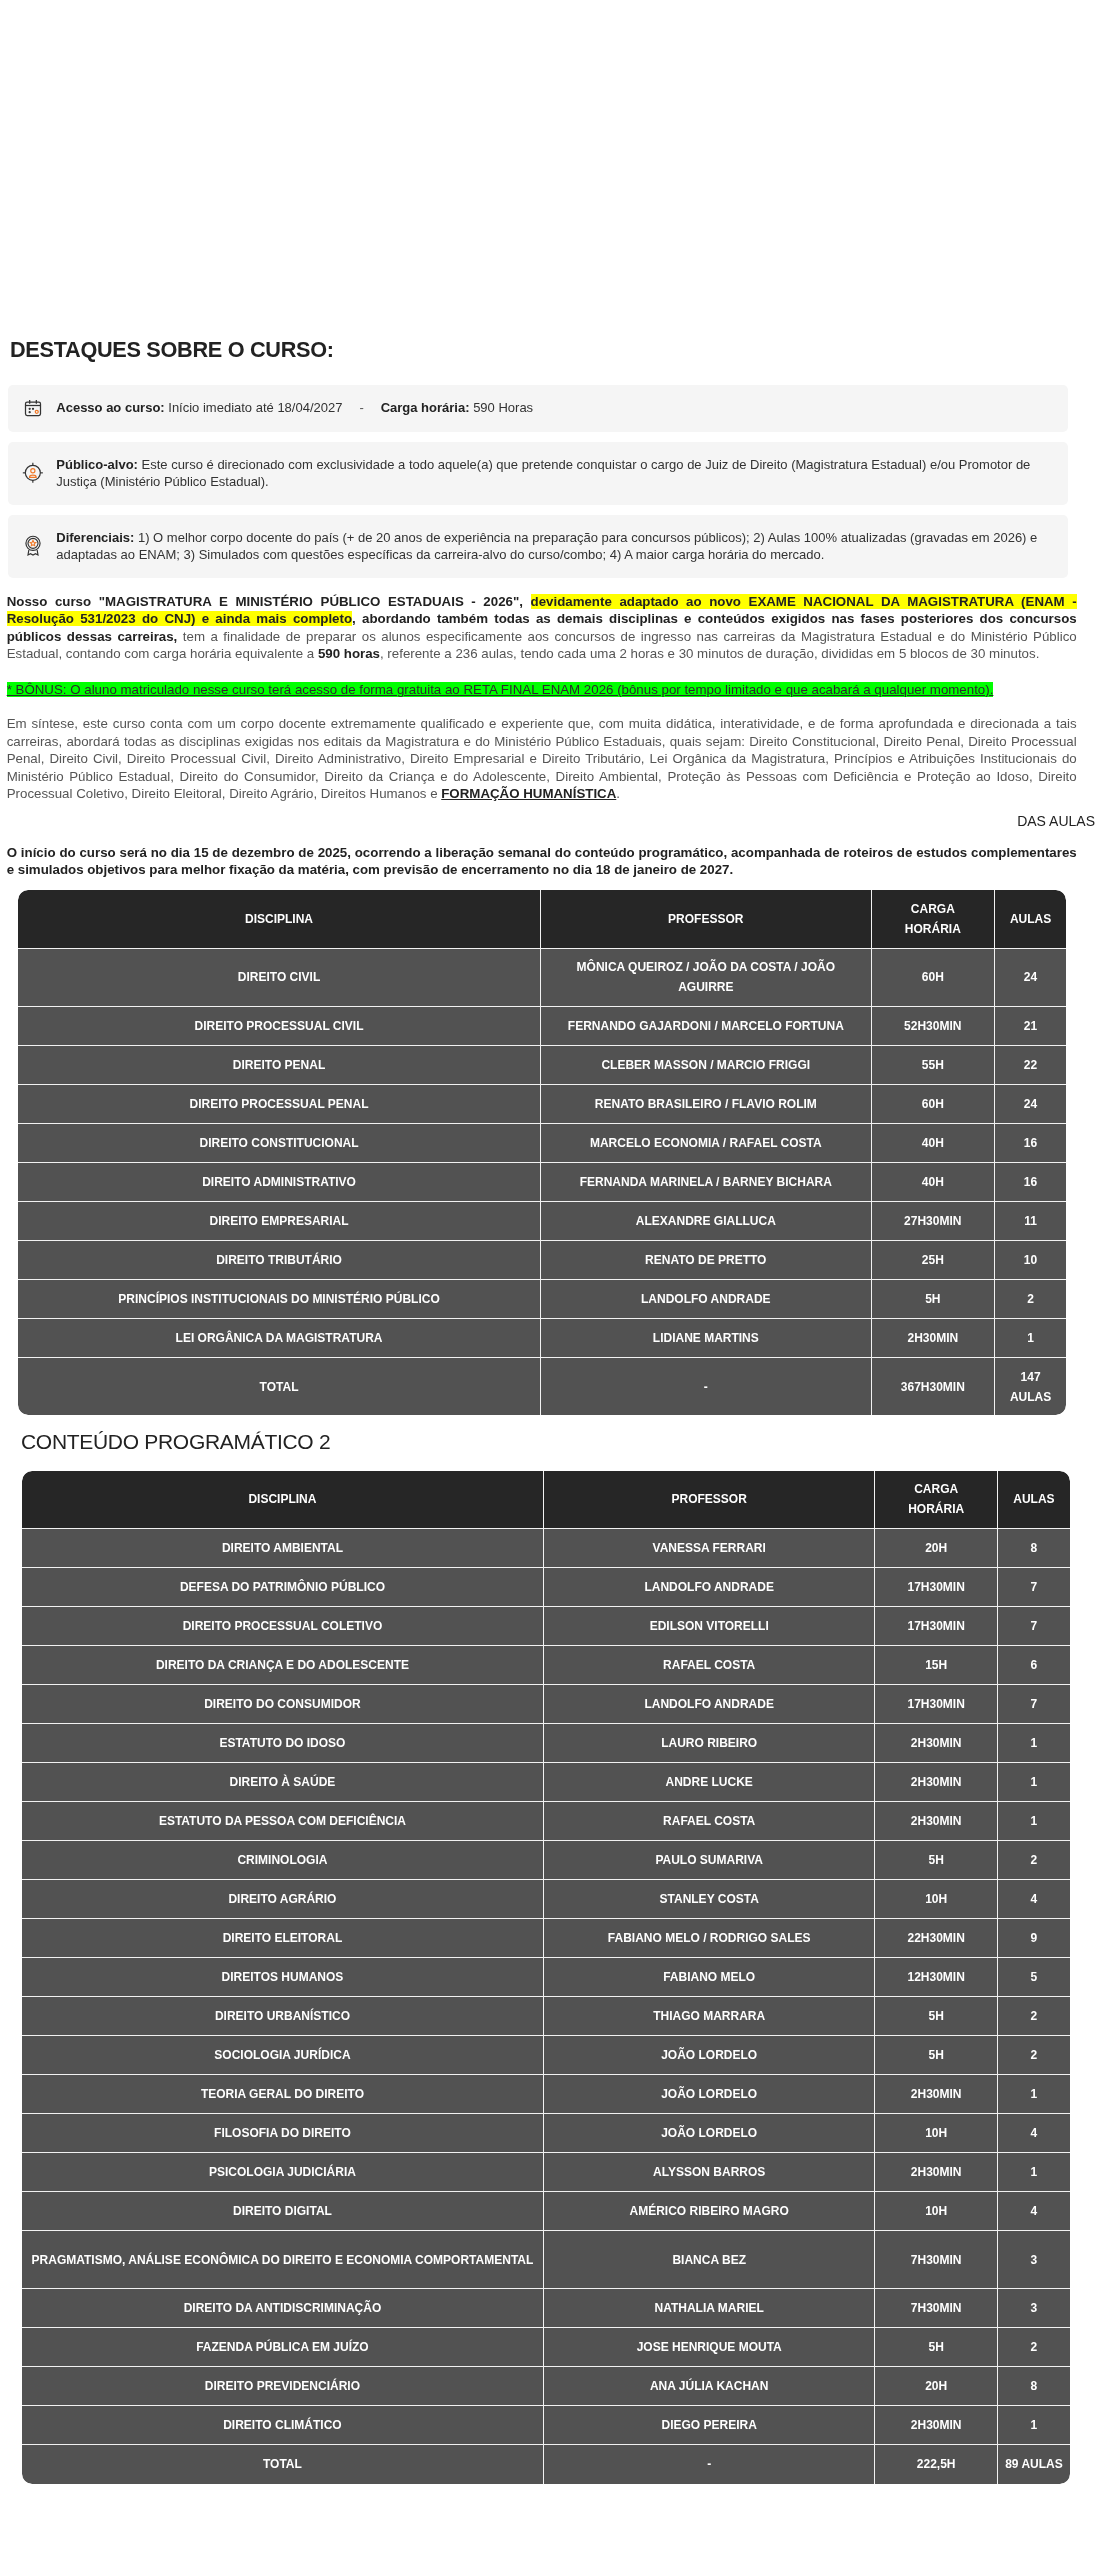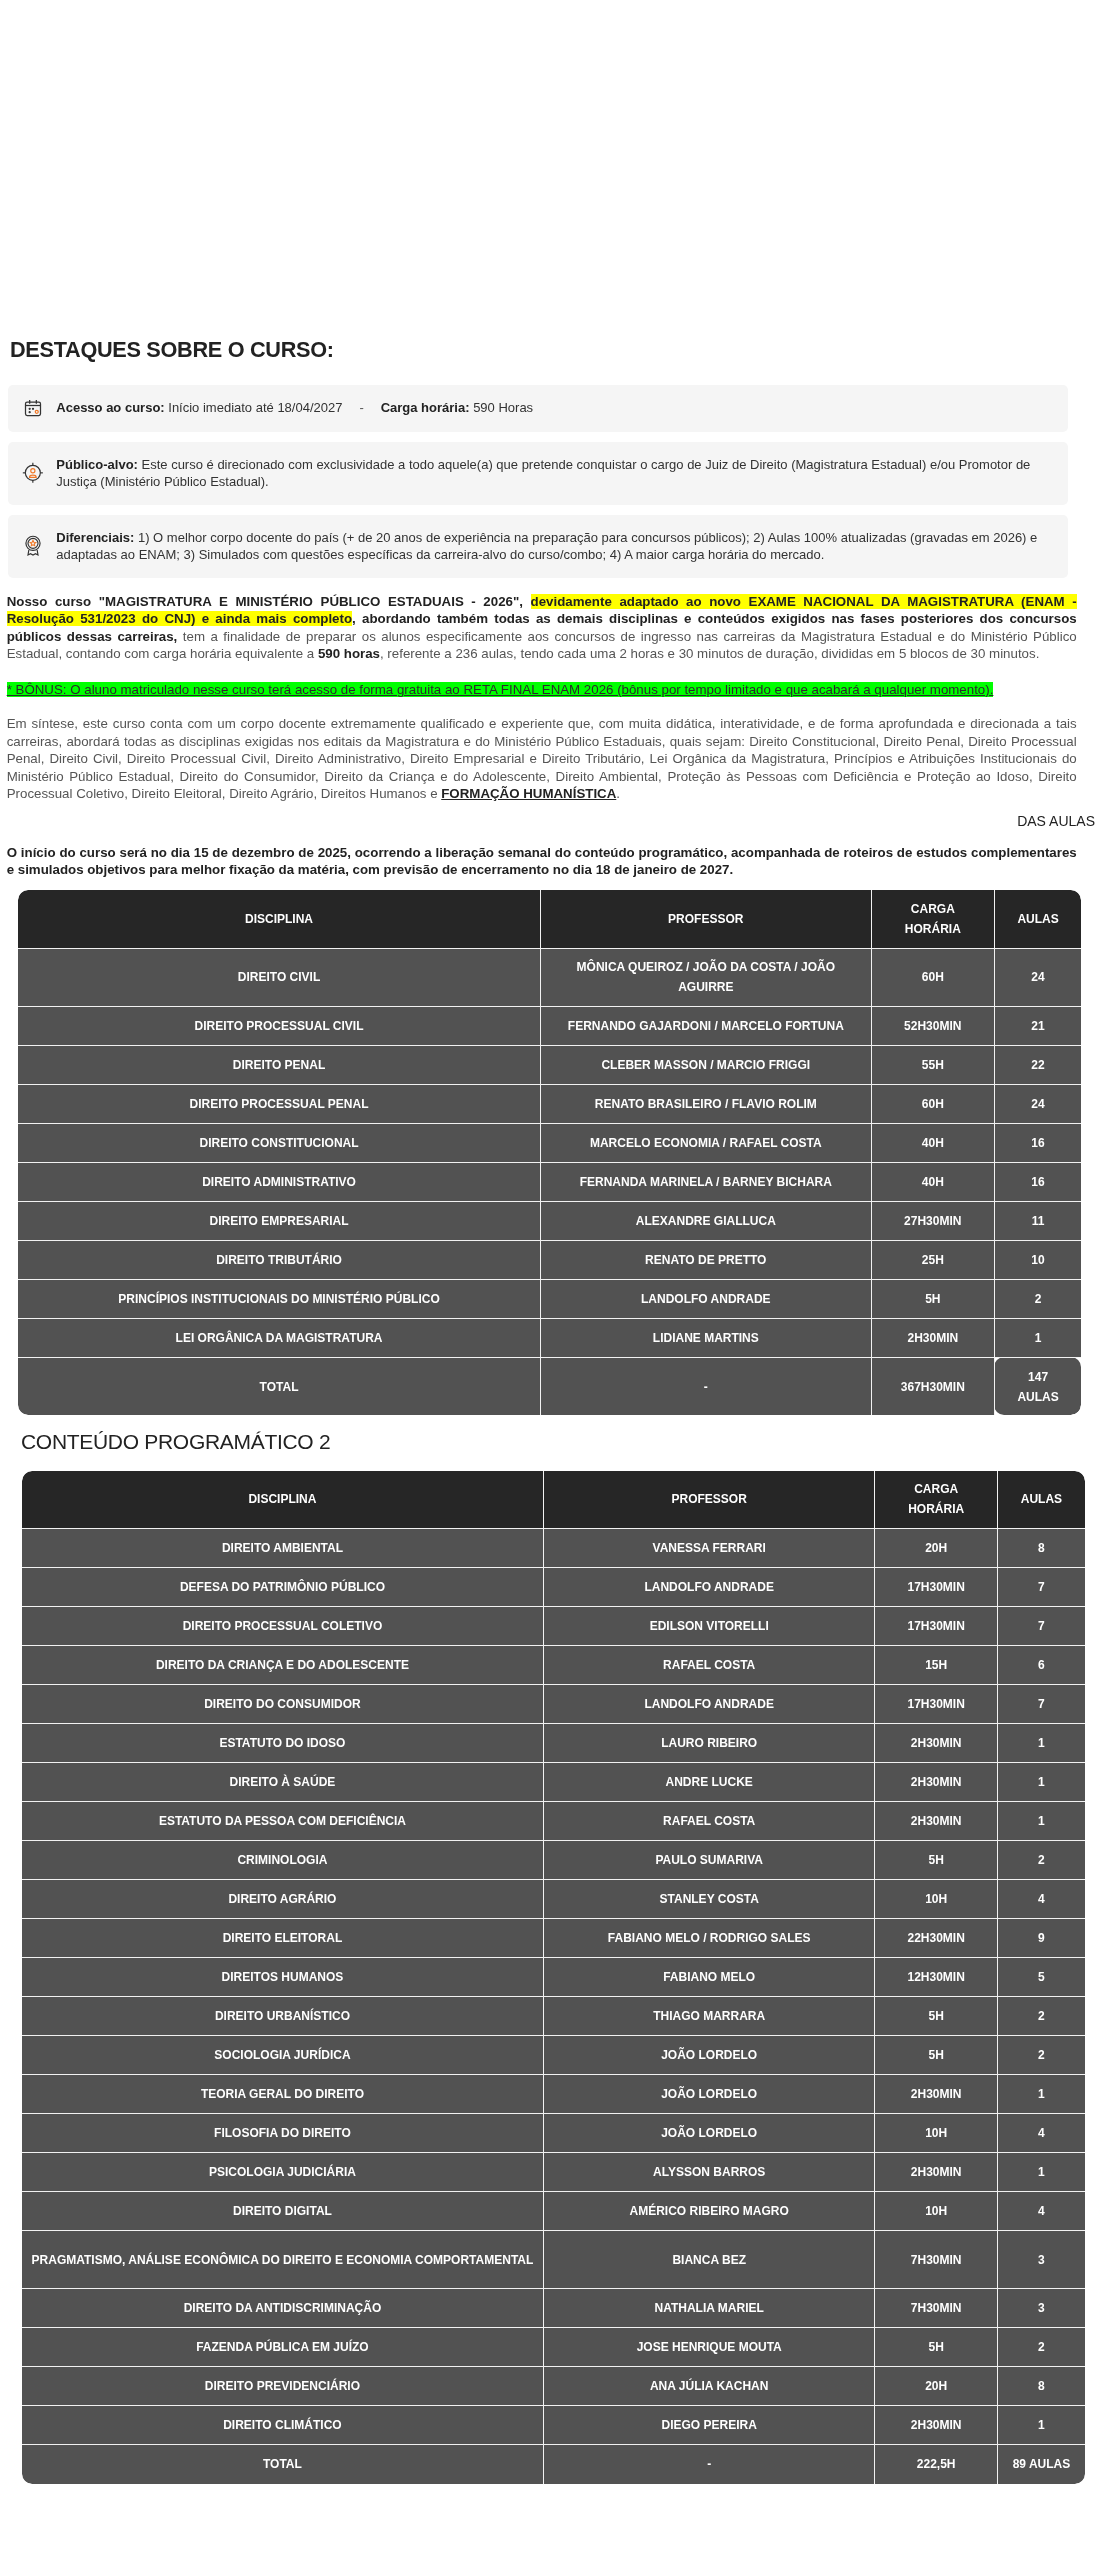--- a/index.html
+++ b/index.html
@@ -25,21 +25,21 @@
   table.t th { background: #262626; height: 58px; font-weight: 700; line-height: 20px; }
   table.t td { background: #525252; height: 39px; line-height: 20px; padding: 0 6.7px; }
   table.t td.tall2 { height: 58px; }
   table.t th, table.t td { border-left: 1.7px solid #f2f2f2; border-top: 1.7px solid #f2f2f2; }
   table.t tr > :first-child { border-left: none; }
   table.t thead tr th { border-top: none; }
   .tbl-wrap { border-radius: 10px; overflow: hidden; display: inline-block; }
   #t1wrap { margin: 11.7px 0 0 18.3px; }
   #t2wrap { margin: 0 0 0 21.7px; }
   h3.cp2 { font-size: 21px; font-weight: 400; color: #222; margin: 11.7px 0 16.7px 21px; letter-spacing: -0.3px; }
-  .col1 { width: 522px; } .col2 { width: 331px; } .col3 { width: 123px; } .col4 { width: 87px; }
+  .col1 { width: 522px; } .col2 { width: 331px; } .col3 { width: 123px; } .col4 { width: 72px; }
 </style>
 </head>
 <body>
 
 
 
 <div class="top-blank"></div>
 
 <div class="wrap">
   <h2 class="destaques">DESTAQUES SOBRE O CURSO:</h2>
@@ -171,21 +171,21 @@
         <tr>
           <td>LEI ORGÂNICA DA MAGISTRATURA</td>
           <td>LIDIANE MARTINS</td>
           <td>2H30MIN</td>
           <td>1</td>
         </tr>
         <tr>
           <td class="tall2">TOTAL</td>
           <td class="tall2">-</td>
           <td class="tall2">367H30MIN</td>
-          <td class="tall2" style="padding: 0px 15px; border-radius: 10px;">147 AULAS</td>
+          <td class="tall2" style="padding: 0px 15px;">147 AULAS</td>
         </tr>
       </tbody>
   </table>
 </div>
 
 <h3 class="cp2">CONTEÚDO PROGRAMÁTICO 2</h3>
 
 <div class="tbl-wrap" id="t2wrap">
   <table class="t" id="table2">
     <thead>

